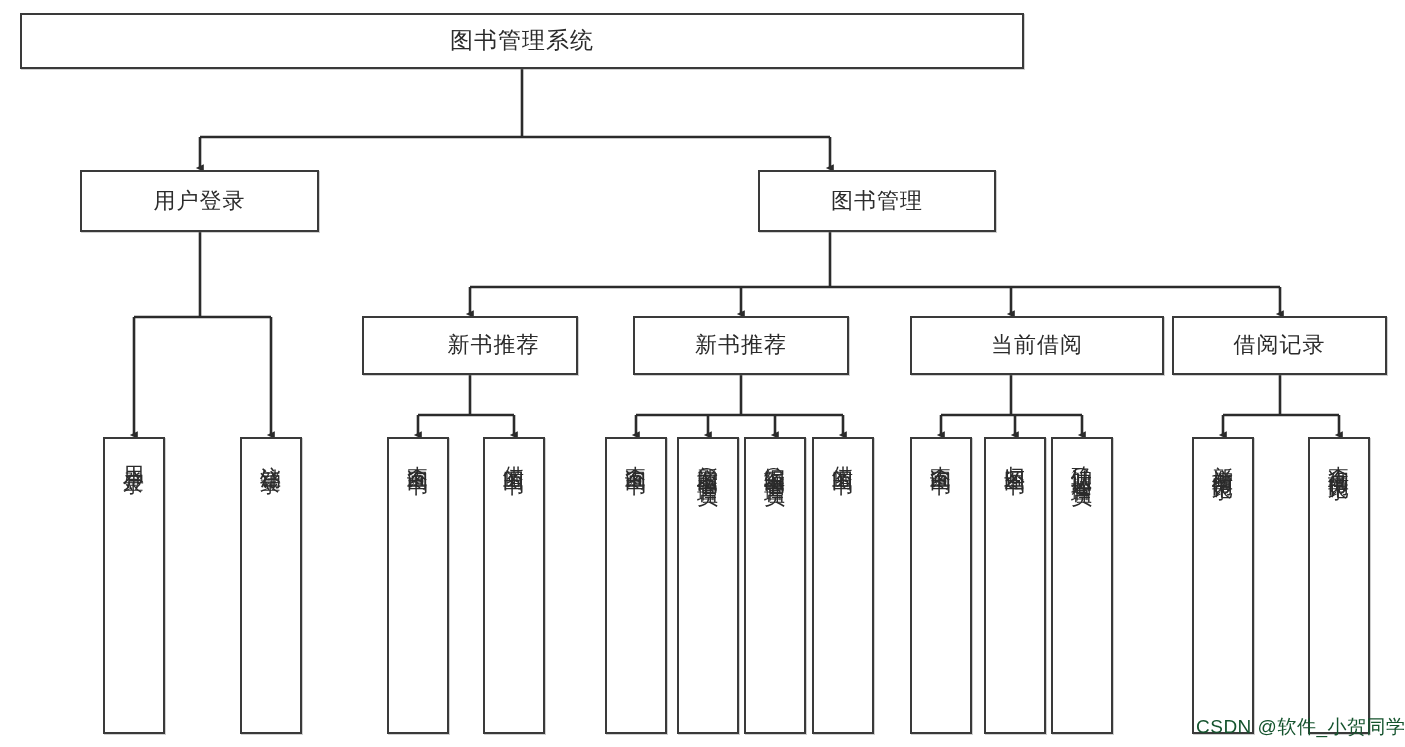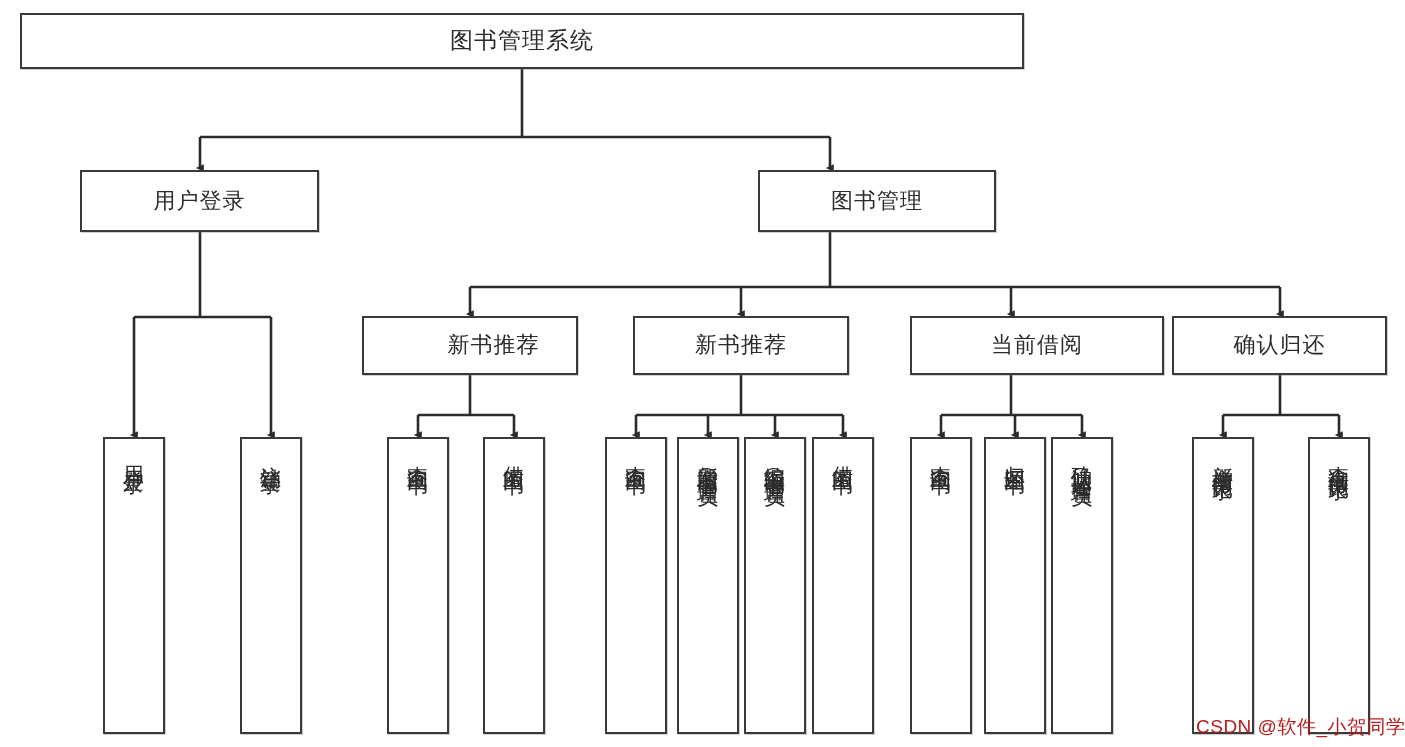--- a/index.html
+++ b/index.html
@@ -56,21 +56,21 @@
     writing-mode: vertical-rl;
     text-orientation: upright;
     -webkit-writing-mode: vertical-rl;
     letter-spacing: 3px;
     line-height: 1.0;
     white-space: nowrap;
     display: block;
   }
   .watermark {
     position: absolute;
-    color: #b91c1c;
+    color: #14532d;
     font-size: 19px;
     letter-spacing: 0.5px;
     white-space: nowrap;
     user-select: none;
   }
 </style>
 </head>
 <body>
 
 <div id="diagram-root">
@@ -132,21 +132,21 @@
   <div class="node horiz" style="left: 362px; top: 316px; width: 216px; height: 59px; padding-left: 47px;">
     <span>新书推荐</span>
   </div>
   <div class="node horiz" style="left: 633px; top: 316px; width: 216px; height: 59px;">
     <span>新书推荐</span>
   </div>
   <div class="node horiz" style="left: 902px; top: 316px; width: 254px; height: 59px; margin-left: 8px;">
     <span>当前借阅</span>
   </div>
   <div class="node horiz" style="left: 1172px; top: 316px; width: 215px; height: 59px;">
-    <span>确认归还</span>
+    <span>借阅记录</span>
   </div>
 
   <div class="node leaf" style="left: 103px; top: 437px; width: 62px; height: 297px;">
     <span class="vtext">用户登录</span>
   </div>
   <div class="node leaf" style="left: 240px; top: 437px; width: 62px; height: 297px;">
     <span class="vtext">注销登录</span>
   </div>
   <div class="node leaf" style="left: 387px; top: 437px; width: 62px; height: 297px;">
     <span class="vtext">查询图书</span>

